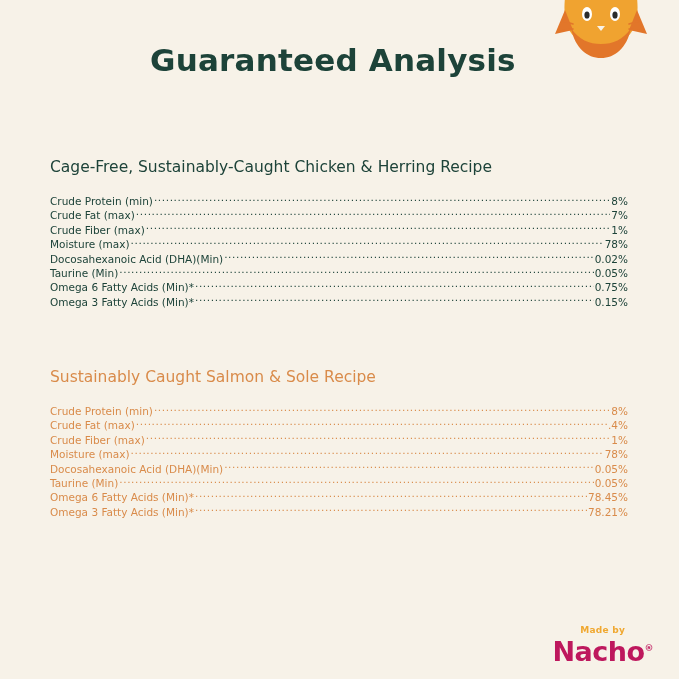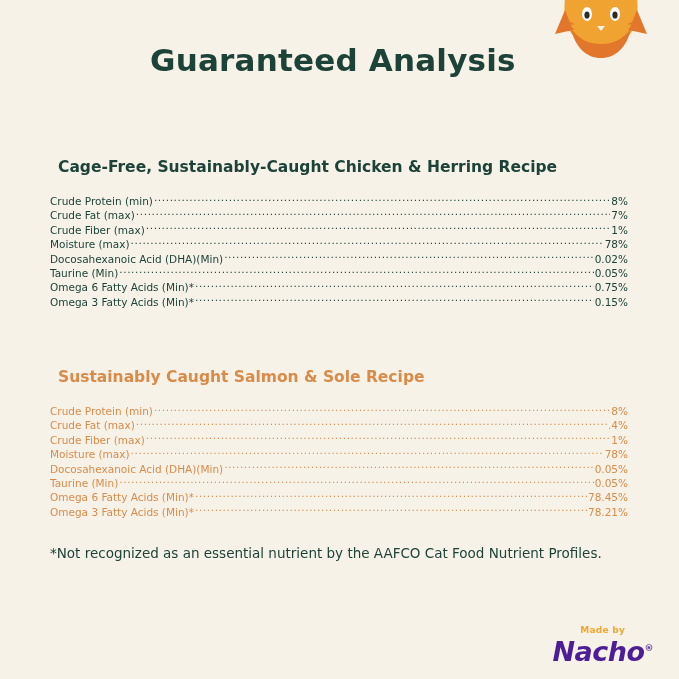--- a/index.html
+++ b/index.html
@@ -46,24 +46,23 @@
   .section {
     position: absolute;
     left: 50px;
     width: 578px;
   }
   .section-a { top: 158px; }
   .section-b { top: 368px; }
 
   .section-heading {
     font-size: 15.5px;
-    font-weight: bold;
+    font-weight: normal;
     margin-bottom: 18px;
     font-family: "DejaVu Sans", sans-serif;
-    margin-left: 8px;
   }
   .green .section-heading { color: #1d4339; }
   .orange .section-heading { color: #d98b4a; }
 
   .rows { display: block; }
 
   .row {
     display: flex;
     align-items: baseline;
     font-size: 10.5px;
@@ -115,24 +114,23 @@
     font-size: 9px;
     font-weight: bold;
     color: #f0a830;
     letter-spacing: 0.3px;
     font-family: "DejaVu Sans", sans-serif;
     margin-bottom: 3px;
   }
   .brand .nacho {
     font-size: 27px;
     font-weight: bold;
-    color: #4c1d95;
+    color: #be185d;
     font-family: "DejaVu Sans", sans-serif;
     letter-spacing: -0.5px;
-    font-style: italic;
   }
   .brand .nacho .reg {
     font-size: 9px;
     vertical-align: super;
   }
 </style>
 </head>
 <body>
 
 <div class="page">
@@ -249,20 +247,19 @@
       </div>
       <div class="row">
         <span class="label">Omega 3 Fatty Acids (Min)*</span>
         <span class="dots"></span>
         <span class="value">78.21%</span>
       </div>
 
     </div>
   </div>
 
-  <div class="footnote">*Not recognized as an essential nutrient by the AAFCO Cat Food Nutrient Profiles.</div>
 
   <div class="brand">
     <div class="made-by">Made by</div>
     <div class="nacho"><span>Nacho</span><span class="reg">®</span></div>
   </div>
 
 </div>
 
 </body></html>

